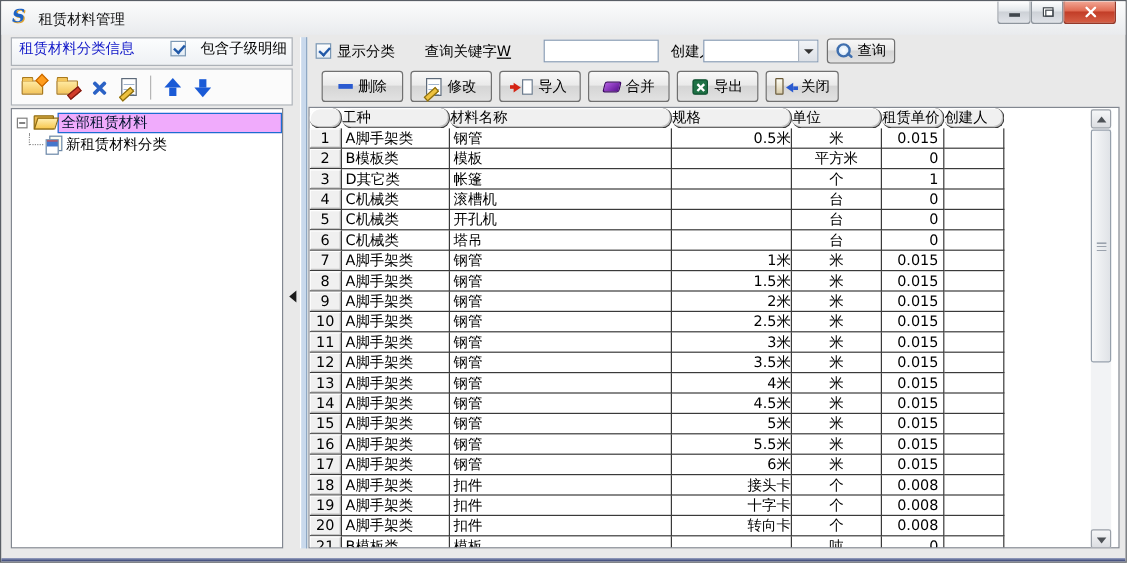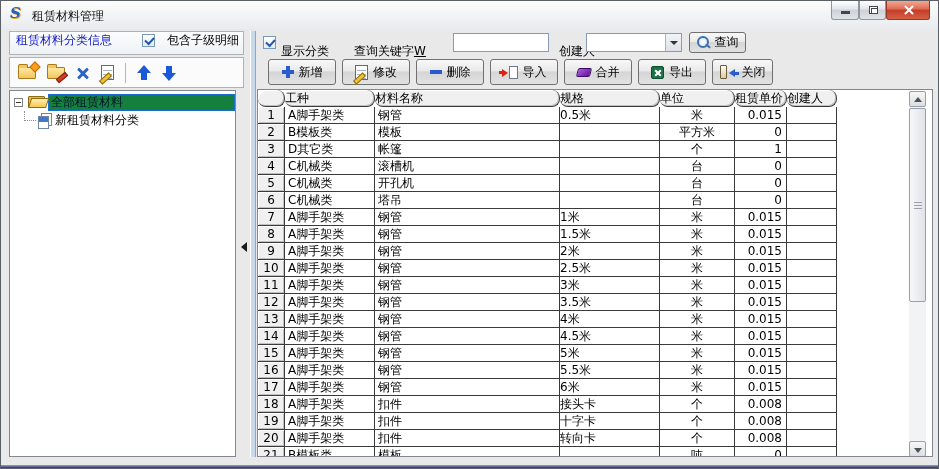--- a/index.html
+++ b/index.html
@@ -51,36 +51,36 @@
   .arrow-down .head { bottom:0; border-top:8px solid #1a5ad6; border-bottom:none; }
   .arrow-down .stem { top:1px; }
 
   .lp-tree { position:absolute; left:8px; top:89px; width:227px; height:367px; background:#fff; border:1px solid #828790; overflow:hidden; }
   .tree-row { display:flex; align-items:center; height:18px; margin-top:2px; }
   .expander { width:9px; height:9px; border:1px solid #808080; background:#fff; position:relative; margin-left:4px; flex:none; }
   .expander::after { content:""; position:absolute; left:1px; top:3px; width:5px; height:1px; background:#333; }
   .tfolder { width:17px; height:12px; position:relative; margin-left:5px; flex:none; }
   .tfolder::before { content:""; position:absolute; inset:0; background:#e9b84d; border:1px solid #8f6c12; border-radius:1px; }
   .tfolder::after { content:""; position:absolute; left:0; bottom:0; width:16px; height:8px; background:linear-gradient(#ffeeb0,#f7c84f); border:1px solid #8f6c12; transform:skewX(-18deg); transform-origin:bottom left; }
-  .root-label { flex:1; margin-left:3px; background:#15803d; border:1px solid #1b6fd0; color:#00132e; padding:0 2px; line-height:15px; }
+  .root-label { flex:1; margin-left:3px; background:#f0abfc; border:1px solid #1b6fd0; color:#00132e; padding:0 2px; line-height:15px; }
   .tree-child { display:flex; align-items:center; height:18px; margin-left:14px; }
   .connector { width:12px; height:10px; border-left:1px dotted #909090; border-bottom:1px dotted #909090; margin-bottom:8px; flex:none; }
   .icon-doc { width:13px; height:14px; position:relative; margin-left:2px; flex:none; }
   .icon-doc::before { content:""; position:absolute; left:3px; top:0; width:9px; height:11px; background:#fdfdf2; border:1px solid #6b87a8; }
   .icon-doc::after { content:""; position:absolute; left:0; top:3px; width:9px; height:11px; background:#fff; border:1px solid #6b87a8; box-shadow:inset 0 2px 0 -1px #d44, inset 0 4px 0 -1px #47c, inset 0 6px 0 -1px #47c; }
   .child-label { margin-left:4px; }
 
   
   .splitter { position:absolute; left:249px; top:30px; width:6px; height:426px; background:#c9d9ec; border-left:1px solid #ffffff; border-right:1px solid #8fa8c4; }
   .collapse-arrow { position:absolute; left:240px; top:241px; width:0; height:0; border:5px solid transparent; border-right:6px solid #1b1b1b; border-left:none; }
 
   
   .query-row { position:absolute; left:256px; top:30px; width:676px; height:25px; }
   .q-abs { position:absolute; top:5px; }
-  .q-label { position:absolute; top:12px; }
+  .q-label { position:absolute; top:4px; }
   .kw-input { position:absolute; left:196px; top:2px; width:96px; height:19px; border:1px solid #889bb3; background:#fff; font:inherit; padding:0 3px; }
   .combo { position:absolute; left:329px; top:2px; width:96px; height:19px; border:1px solid #889bb3; background:#fff; }
   .combo .val { position:absolute; left:3px; top:2px; }
   .combo .drop { position:absolute; right:0; top:0; width:16px; height:100%; background:linear-gradient(#f2f4f7,#dde1e7); border-left:1px solid #abb4c0; }
   .combo .drop::after { content:""; position:absolute; left:4px; top:7px; border:4px solid transparent; border-top:4px solid #333; }
   .search-btn { position:absolute; left:432px; top:1px; width:57px; height:21px; }
   .icon-mag { position:relative; width:13px; height:13px; flex:none; }
   .icon-mag::before { content:""; position:absolute; left:0; top:0; width:8px; height:8px; border:2px solid #3f6fae; border-radius:50%; background:radial-gradient(#ffffff,#cfe4f7); }
   .icon-mag::after { content:""; position:absolute; left:8px; top:9px; width:6px; height:2px; background:#3f6fae; transform:rotate(40deg); border-radius:1px; }
 
@@ -110,21 +110,21 @@
   .icon-door .ar::after { content:""; position:absolute; left:6px; top:-1.5px; width:4px; height:3px; background:#2a5ad0; }
 
   
   .grid { position:absolute; left:256px; top:88px; width:676px; height:368px; background:#fff; border:1px solid #828790; overflow:hidden; }
   .ghead, .grow { display:flex; height:17px; }
   .cell { height:17px; line-height:16px; border-right:1px solid #3a3a3a; border-bottom:1px solid #3a3a3a; overflow:hidden; white-space:nowrap; }
   .hc { background:#f0f0f0; box-shadow:inset 1px 1px 0 #ffffff, inset -1px -1px 0 #c2c2c2; text-align:center; }
   .c0 { width:27px; text-align:center; }
   .c1 { width:90px; padding-left:3px; }
   .c2 { width:185px; padding-left:3px; }
-  .c3 { width:100px; text-align:left; }
+  .c3 { width:100px; text-align:right; }
   .c4 { width:75px; text-align:center; }
   .c5 { width:52px; text-align:right; padding-right:4px; }
   .c6 { width:50px; padding-left:3px; }
   .ghead .cell { text-align:left; padding:0;border-radius:8px; }
 
   .vscroll { position:absolute; right:6px; top:1px; width:17px; height:366px; background:#f2f3f5; }
   .sbtn { position:absolute; left:0; width:17px; height:16px; border:1px solid #9aa0a8; border-radius:2px; background:linear-gradient(#f6f7f8,#dcdee2); }
   .sbtn.up { top:0; } .sbtn.down { bottom:0; }
   .sbtn.up::after { content:""; position:absolute; left:4px; top:5px; border:4px solid transparent; border-bottom:5px solid #4e5257; border-top:none; }
   .sbtn.down::after { content:""; position:absolute; left:4px; top:6px; border:4px solid transparent; border-top:5px solid #4e5257; border-bottom:none; }
@@ -201,30 +201,26 @@
       <span class="drop"></span>
     </div>
     <div class="pbtn search-btn">
       <span class="icon-mag"></span>
       <span>查询</span>
     </div>
   </div>
 
   <div class="btn-row">
     <div class="pbtn">
-      <span class="icon-plus"></span>
-      <span>新增</span>
+      <span class="icon-minus"></span>
+      <span>删除</span>
     </div>
     <div class="pbtn">
       <span class="icon-note"></span>
       <span>修改</span>
-    </div>
-    <div class="pbtn">
-      <span class="icon-minus"></span>
-      <span>删除</span>
     </div>
     <div class="pbtn">
       <span class="icon-import">
           <i class="pg"></i>
           <i class="ar"></i>
         </span>
       <span>导入</span>
     </div>
     <div class="pbtn">
       <span class="icon-merge"></span>

